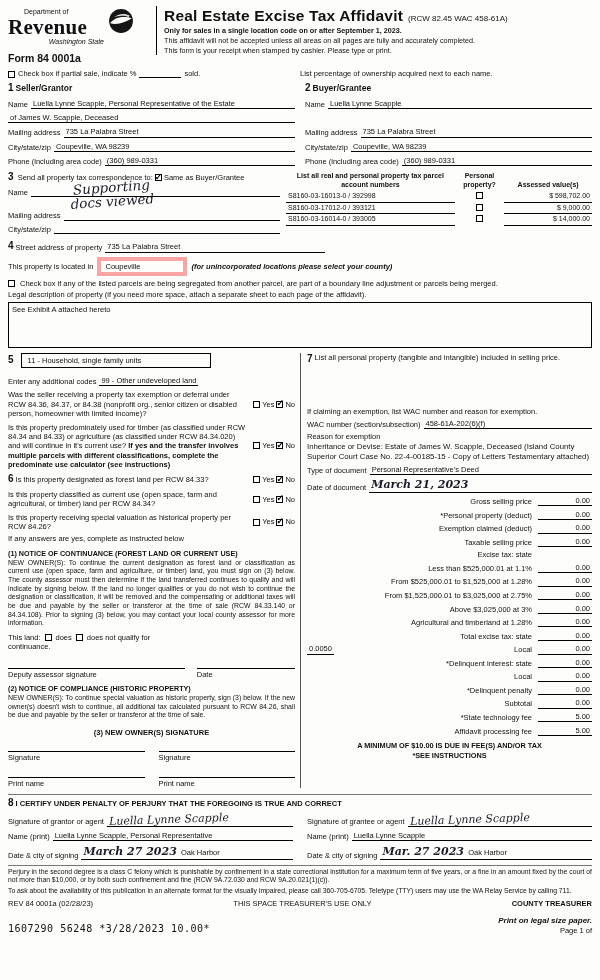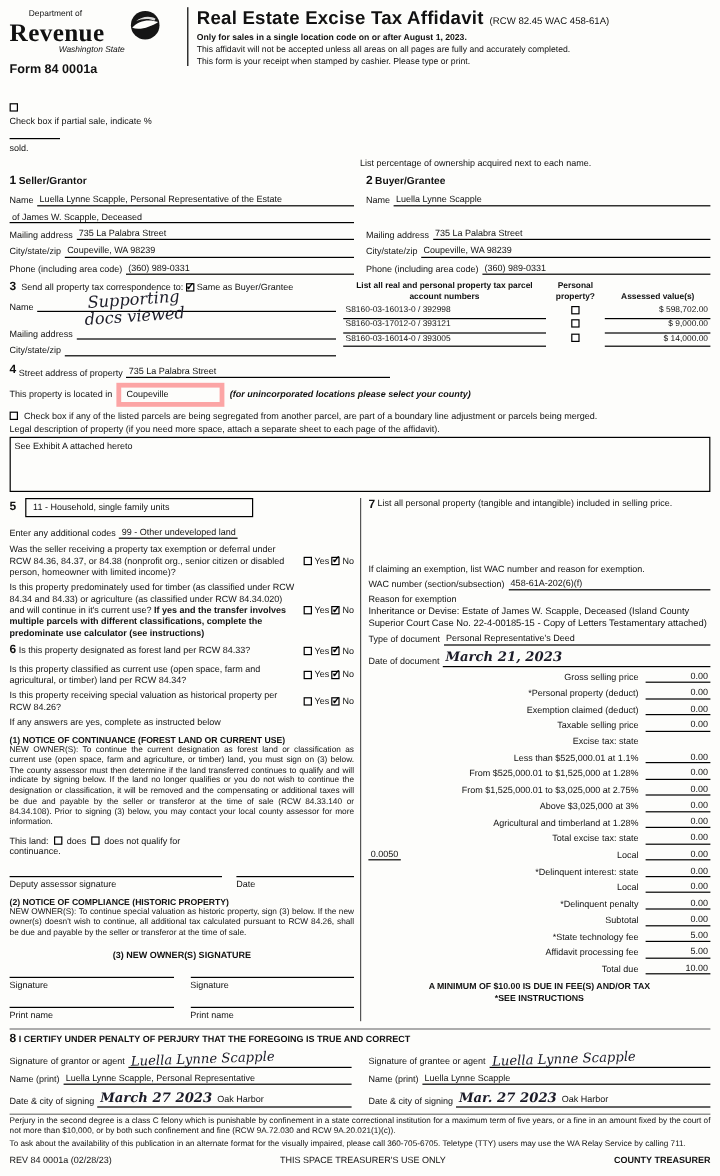--- a/index.html
+++ b/index.html
@@ -25,21 +25,21 @@
   .dept-sub { font-style:italic; font-size:7px; text-align:right; width:96px; }
   .logo-glyph { width:26px; height:26px; flex:none; }
   .form-no { font-weight:bold; font-size:10.5px; margin-top:5px; }
   .title-block { flex:1; border-left:1px solid #000; padding-left:7px; }
   .title-row { display:flex; align-items:baseline; gap:5px; }
   .form-title { font-size:15.5px; font-weight:bold; letter-spacing:0.2px; }
   .title-ref { font-size:8px; }
   .note { font-size:7.2px; margin-top:1px; }
 
   
-  .partial-row { display:flex; gap:3px; margin-top:21px;flex-direction:column; }
+  .partial-row { display:flex; align-items:flex-end; gap:3px; margin-top:4px; }
   .pct-gap { display:inline-block; width:42px; border-bottom:1px solid #000; height:8px; }
   .partial-right { margin-left:auto; width:292px; }
 
   
   .sec-head { margin-top:4px; }
   .sec-num { font-weight:bold; font-size:10px; margin-right:2px; }
   .sec-title { font-weight:bold; font-size:8.5px; }
   .frow { display:flex; align-items:flex-end; margin-top:4px; }
   .flabel { white-space:nowrap; margin-right:3px; flex:none; }
   .fval { flex:1; border-bottom:1px solid #000; padding:0 2px; min-height:9px; }
@@ -131,21 +131,21 @@
           <path d="M5 9 C 9 5, 16 4.5, 20 7 L 19 8.5 C 15 6.5, 9 7, 5 9 Z" fill="#fdfdfb" opacity="0.85"></path>
         </svg>
       </div>
       <div class="form-no">Form 84 0001a</div>
     </div>
     <div class="title-block">
       <div class="title-row">
         <span class="form-title">Real Estate Excise Tax Affidavit</span>
         <span class="title-ref">(RCW 82.45 WAC 458-61A)</span>
       </div>
-      <div class="note bold">Only for sales in a single location code on or after August 1, 2023.</div>
+      <div class="note bold">Only for sales in a single location code on or after September 1, 2023.</div>
       <div class="note">This affidavit will not be accepted unless all areas on all pages are fully and accurately completed.</div>
       <div class="note">This form is your receipt when stamped by cashier. Please type or print.</div>
     </div>
   </div>
 
   <div class="partial-row">
     <span class="cb"></span>
     <span>Check box if partial sale, indicate %</span>
     <span class="pct-gap"></span>
     <span>sold.</span>
@@ -454,24 +454,20 @@
           <span class="mval">0.00</span>
         </div>
       <div class="mrow">
           <span class="mlabel">*State technology fee</span>
           <span class="mval">5.00</span>
         </div>
       <div class="mrow">
           <span class="mlabel">Affidavit processing fee</span>
           <span class="mval">5.00</span>
         </div>
-      <div class="mrow">
-          <span class="mlabel">Total due</span>
-          <span class="mval">10.00</span>
-        </div>
 
       <div class="min-note">A MINIMUM OF $10.00 IS DUE IN FEE(S) AND/OR TAX</div>
       <div class="min-note" style="margin-top:1px;">*SEE INSTRUCTIONS</div>
     </div>
   </div>
 
   <div class="sec8">
     <div><span class="sec-num">8</span><span class="bold">I CERTIFY UNDER PENALTY OF PERJURY THAT THE FOREGOING IS TRUE AND CORRECT</span></div>
     <div class="s8-cols">
       <div class="s8-col">

